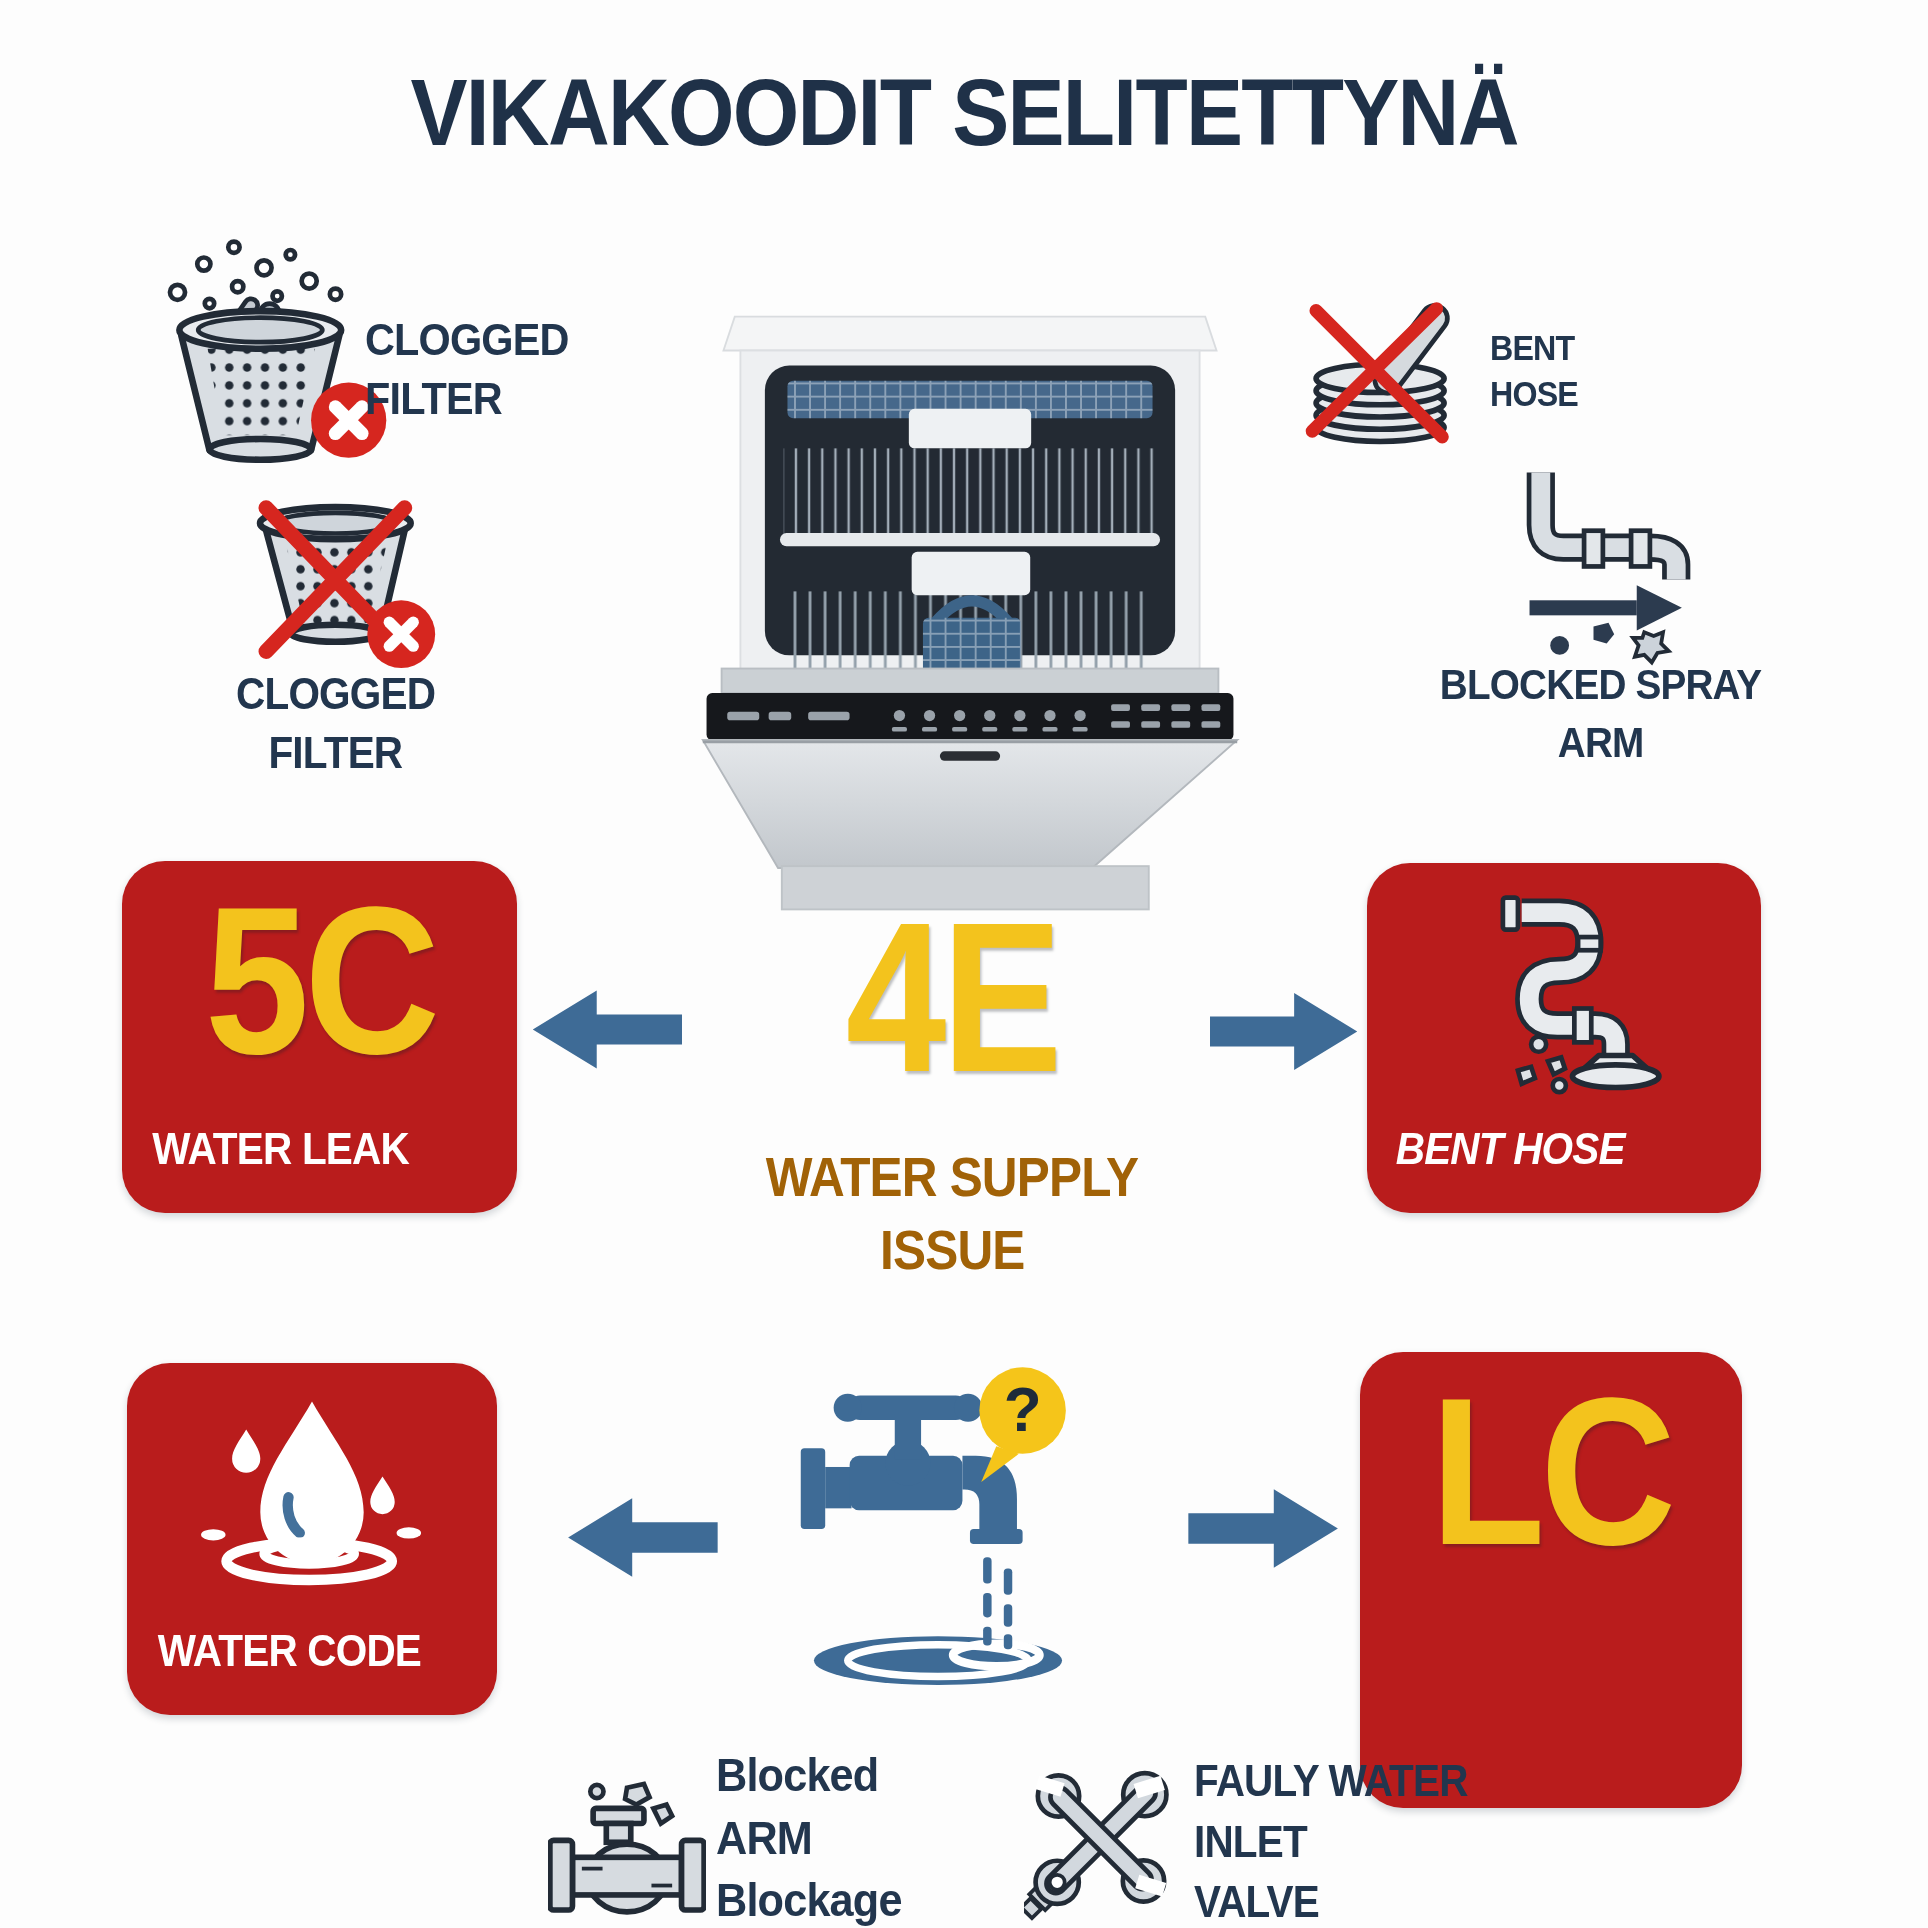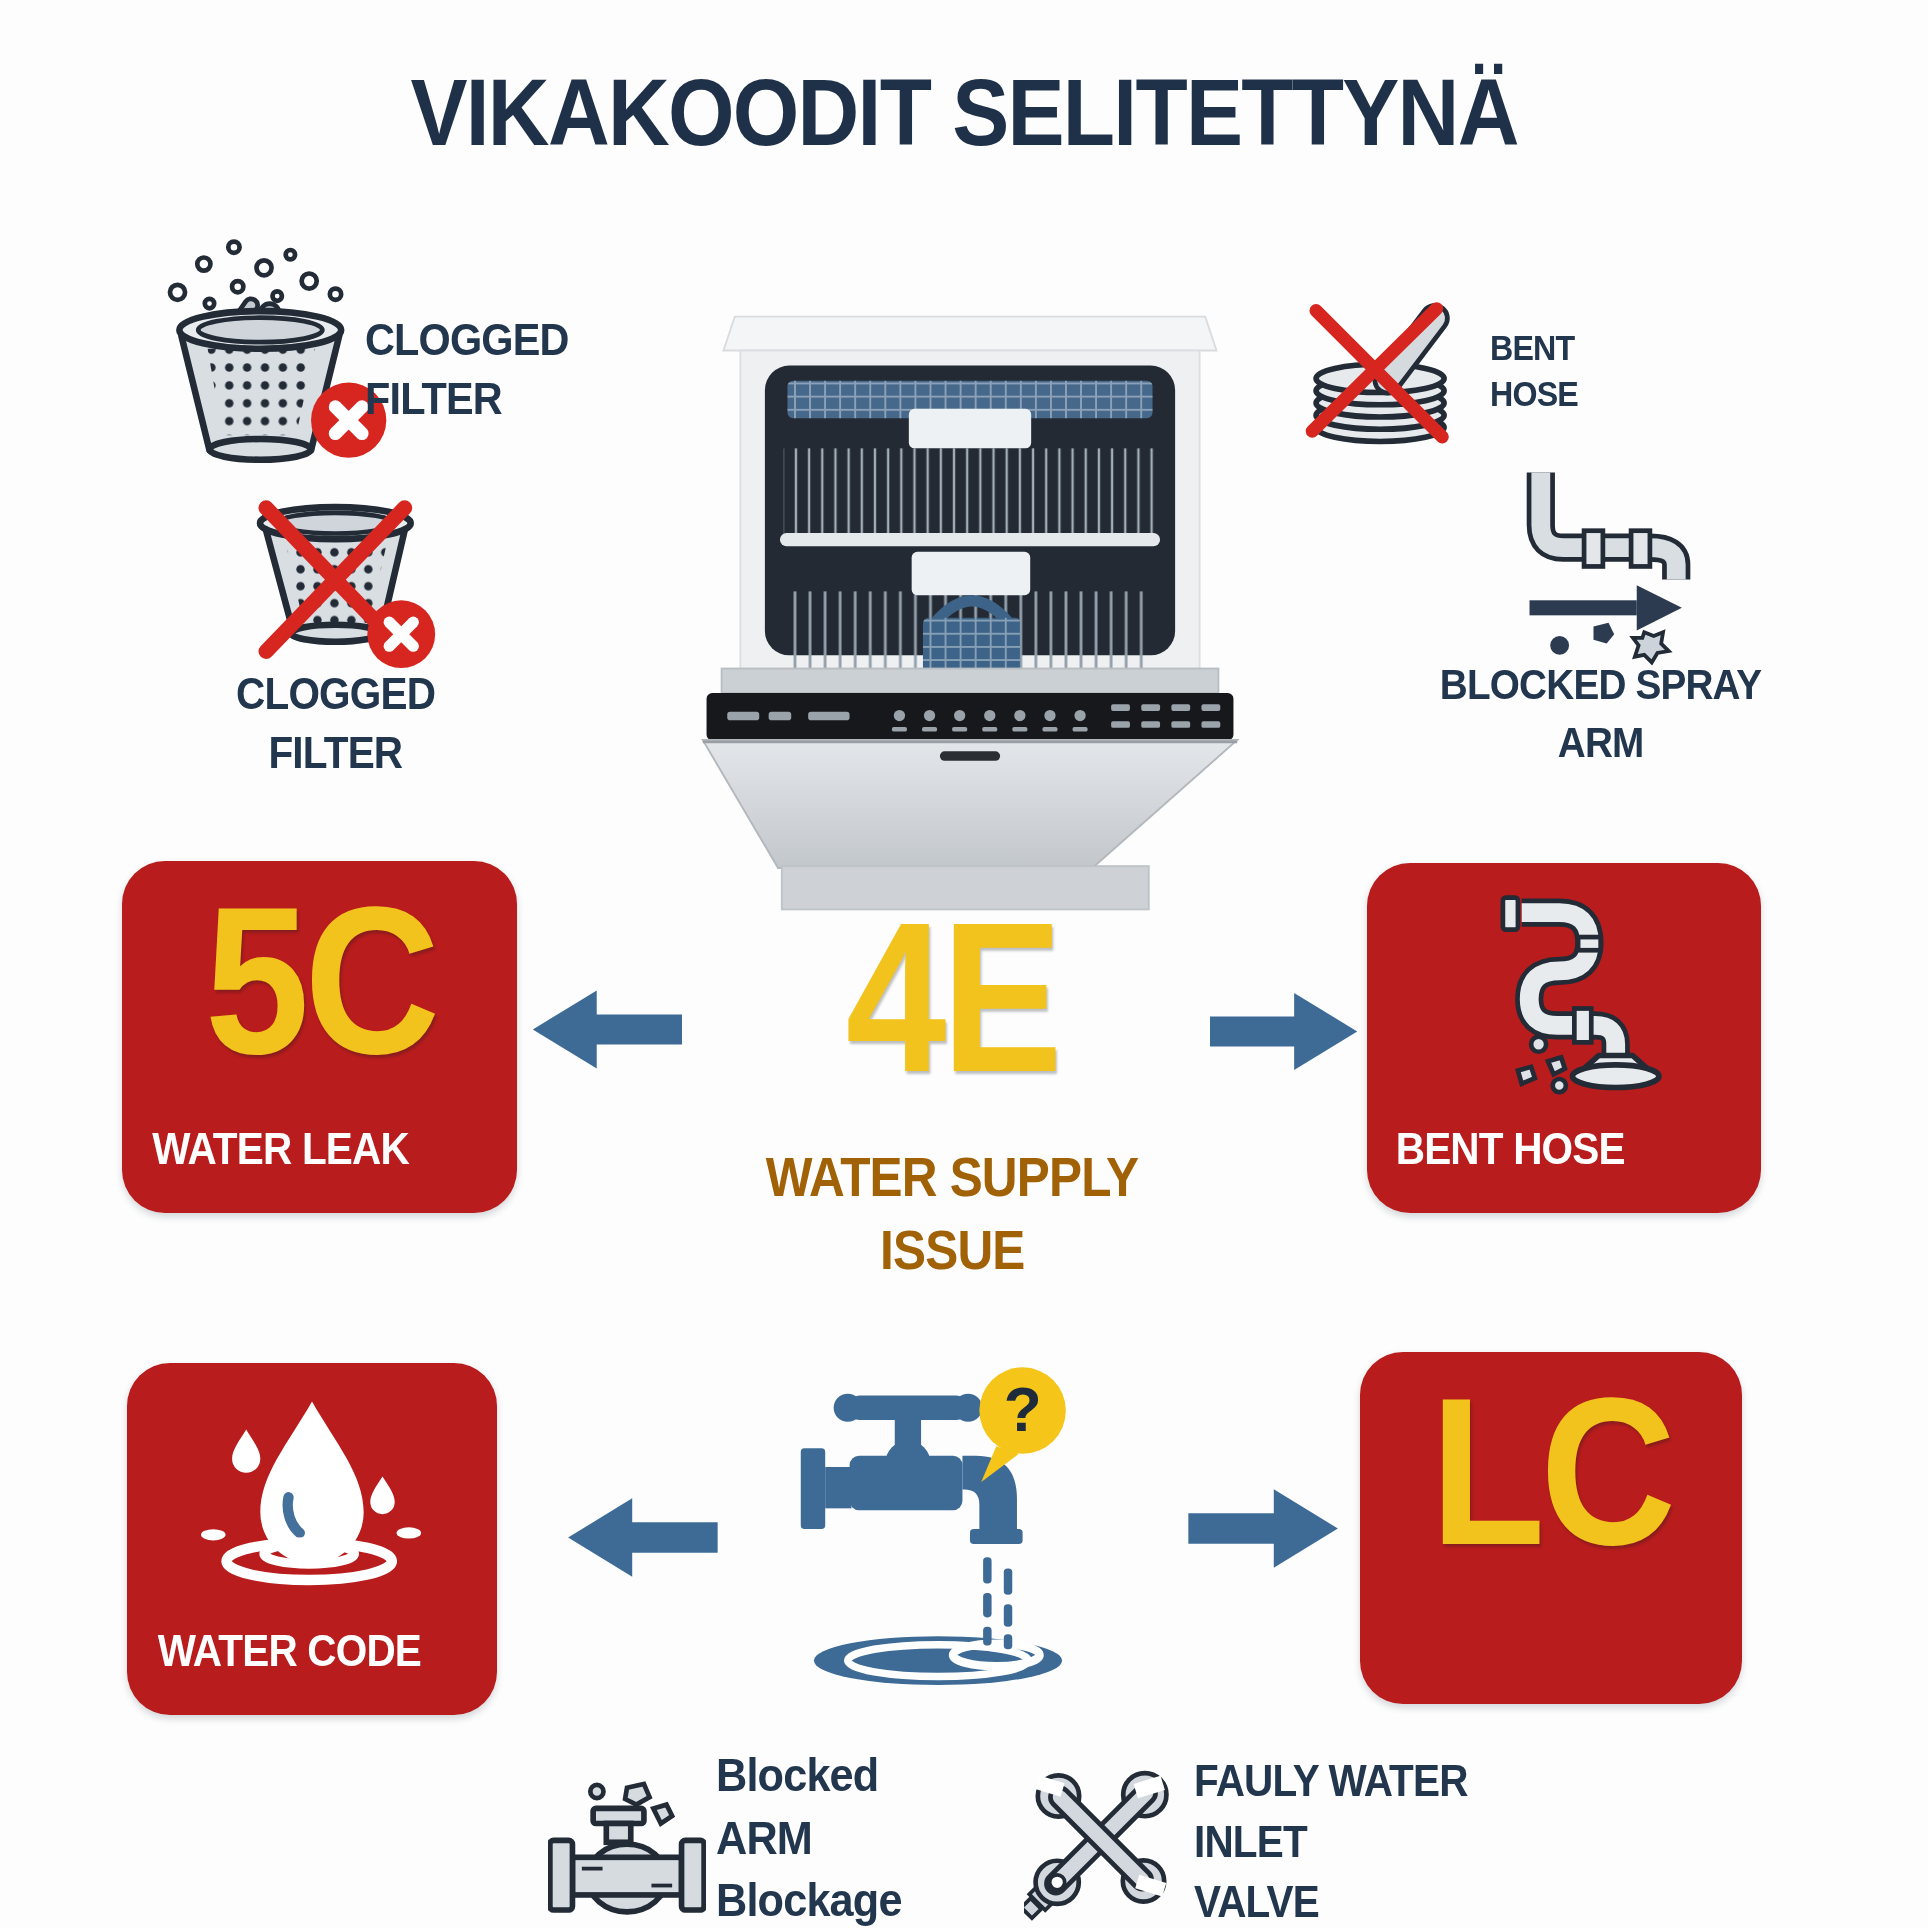--- a/index.html
+++ b/index.html
@@ -216,21 +216,21 @@
   </div>
   <div class="abs supply-label" style="left:714px;top:1141px;width:476px;">
     <div><span class="cond">WATER SUPPLY</span></div>
     <div><span class="cond">ISSUE</span></div>
   </div>
 
   <svg class="abs" style="left:1210px;top:987px" width="149" height="89" viewBox="0 0 170 100">
     <polygon points="0,33 96,33 96,6 168,50 96,94 96,67 0,67" fill="#3e6b96"></polygon>
   </svg>
 
-  <div class="card" style="left:1367px;top:863px;width:394px;height:350px;">
+  <div class="card" style="left:1367px;top:863px;width:394px;height:350px;font-style:italic;">
     <svg class="card-icon" width="235" height="230" viewBox="0 0 250 244">
       <path d="M80 28 L120 28 Q152 28 152 60 Q152 90 120 90 Q88 90 88 120 Q88 148 118 148 L158 148 Q180 148 180 168 L180 180" fill="none" stroke="#222b36" stroke-width="30" stroke-linejoin="round"></path>
       <path d="M80 28 L120 28 Q152 28 152 60 Q152 90 120 90 Q88 90 88 120 Q88 148 118 148 L158 148 Q180 148 180 168 L180 180" fill="none" stroke="#e8ebee" stroke-width="20" stroke-linejoin="round"></path>
       <rect x="60" y="12" width="16" height="34" rx="3" fill="#e8ebee" stroke="#222b36" stroke-width="5"></rect>
       <rect x="140" y="54" width="24" height="14" fill="#e8ebee" stroke="#222b36" stroke-width="5"></rect>
       <rect x="136" y="130" width="18" height="36" fill="#e8ebee" stroke="#222b36" stroke-width="5"></rect>
       <polygon points="162,180 198,180 218,198 142,198" fill="#e8ebee" stroke="#222b36" stroke-width="6" stroke-linejoin="round"></polygon>
       <ellipse cx="180" cy="202" rx="46" ry="12" fill="#e8ebee" stroke="#222b36" stroke-width="6"></ellipse>
       <circle cx="98" cy="168" r="8" fill="#dfe3e7" stroke="#222b36" stroke-width="5"></circle>
       <polygon points="108,186 122,182 126,194 114,200" fill="#dfe3e7" stroke="#222b36" stroke-width="5"></polygon>
@@ -286,21 +286,21 @@
       <circle cx="240" cy="58" r="46" fill="#f5c51a"></circle>
       <polygon points="212,96 196,134 236,104" fill="#f5c51a"></polygon>
       <text x="240" y="80" text-anchor="middle" font-size="66" font-weight="800" fill="#1e2b3a">?</text>
     </g>
   </svg>
 
   <svg class="abs" style="left:1185px;top:1484px" width="158" height="89" viewBox="0 0 170 100">
     <polygon points="0,33 96,33 96,6 168,50 96,94 96,67 0,67" fill="#3e6b96"></polygon>
   </svg>
 
-  <div class="card" style="left:1360px;top:1352px;width:382px;height:352px;">
+  <div class="card" style="left:1360px;top:1352px;width:382px;height:456px;">
     <div class="card-code"><span class="cond">LC</span></div>
   </div>
 
   <svg class="abs" style="left:548px;top:1780px" width="158" height="149" viewBox="0 0 168 158">
     <g fill="#d6dbe0" stroke="#222b36" stroke-width="5">
       <circle cx="52" cy="12" r="7"></circle>
       <polygon points="84,8 102,4 108,18 94,26 82,20"></polygon>
       <polygon points="112,30 126,26 132,38 120,46"></polygon>
     </g>
     <g fill="#d6dbe0" stroke="#222b36" stroke-width="6">

